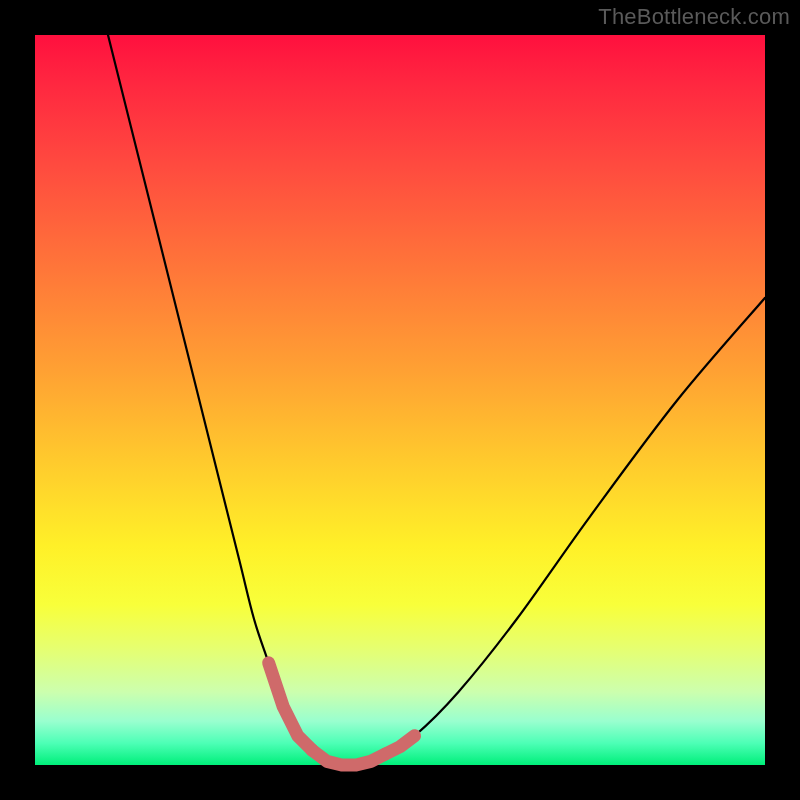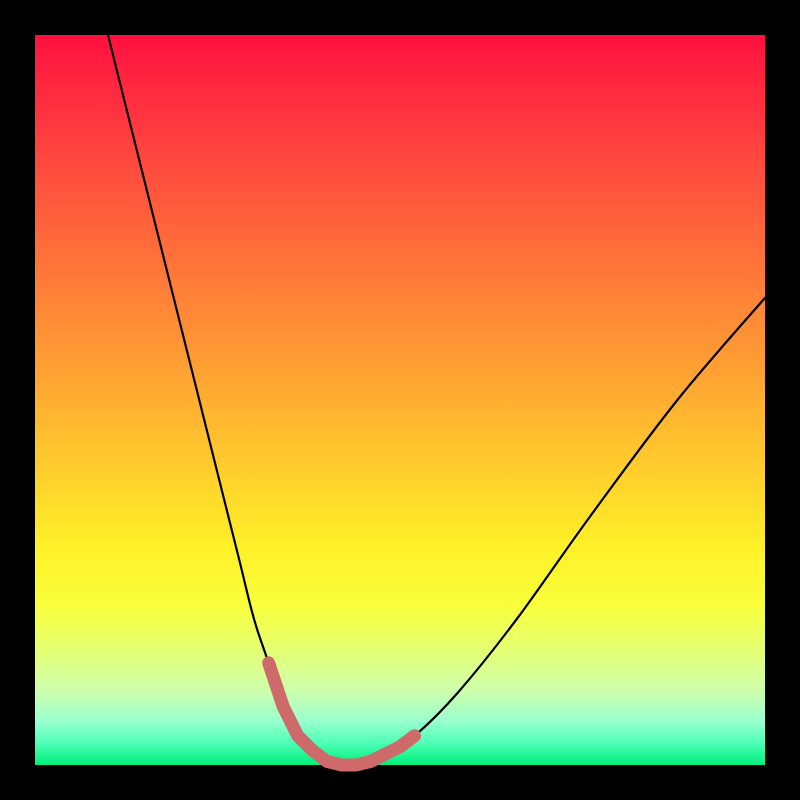--- a/index.html
+++ b/index.html
@@ -60,20 +60,21 @@
     width: 730px;
     height: 730px;
     overflow: visible;
   }
 </style>
 </head>
 <body>
 
 <div class="frame">
 
+  <div class="watermark">TheBottleneck.com</div>
 
   <div class="plot-area">
     <svg class="curves" viewBox="0 0 730 730" preserveAspectRatio="none">
       <path id="curve-path" fill="none" stroke="#000" stroke-width="2.2" stroke-linecap="round" stroke-linejoin="round" d="M 73.00 0.00 C 79.08 24.33, 97.33 97.33, 109.50 146.00 C 121.67 194.67, 133.83 243.33, 146.00 292.00 C 158.17 340.67, 172.77 399.07, 182.50 438.00 C 192.23 476.93, 198.32 501.27, 204.40 525.60 C 210.48 549.93, 214.13 566.97, 219.00 584.00 C 223.87 601.03, 228.73 613.20, 233.60 627.80 C 238.47 642.40, 243.33 659.43, 248.20 671.60 C 253.07 683.77, 257.93 693.50, 262.80 700.80 C 267.67 708.10, 272.53 711.14, 277.40 715.40 C 282.27 719.66, 287.13 723.92, 292.00 726.35 C 296.87 728.78, 301.73 729.39, 306.60 730.00 C 311.47 730.61, 316.33 730.61, 321.20 730.00 C 326.07 729.39, 330.93 728.18, 335.80 726.35 C 340.67 724.52, 343.10 723.31, 350.40 719.05 C 357.70 714.79, 367.43 711.14, 379.60 700.80 C 391.77 690.46, 406.37 676.47, 423.40 657.00 C 440.43 637.53, 459.90 613.20, 481.80 584.00 C 503.70 554.80, 528.03 518.30, 554.80 481.80 C 581.57 445.30, 613.20 401.50, 642.40 365.00 C 671.60 328.50, 715.40 279.83, 730.00 262.80"></path>
       <path id="marker-left" fill="none" stroke="#cf6a6a" stroke-width="13" stroke-linecap="round" stroke-linejoin="round" d="M 233.60 627.80 L 248.20 671.60 L 262.80 700.80 L 277.40 715.40"></path>
       <path id="marker-floor" fill="none" stroke="#cf6a6a" stroke-width="13" stroke-linecap="round" stroke-linejoin="round" d="M 277.40 715.40 L 292.00 726.35 L 306.60 730.00 L 321.20 730.00 L 335.80 726.35 L 350.40 719.05"></path>
       <path id="marker-right" fill="none" stroke="#cf6a6a" stroke-width="13" stroke-linecap="round" stroke-linejoin="round" d="M 350.40 719.05 L 365.00 711.75 L 379.60 700.80"></path>
     </svg>
   </div>
 

